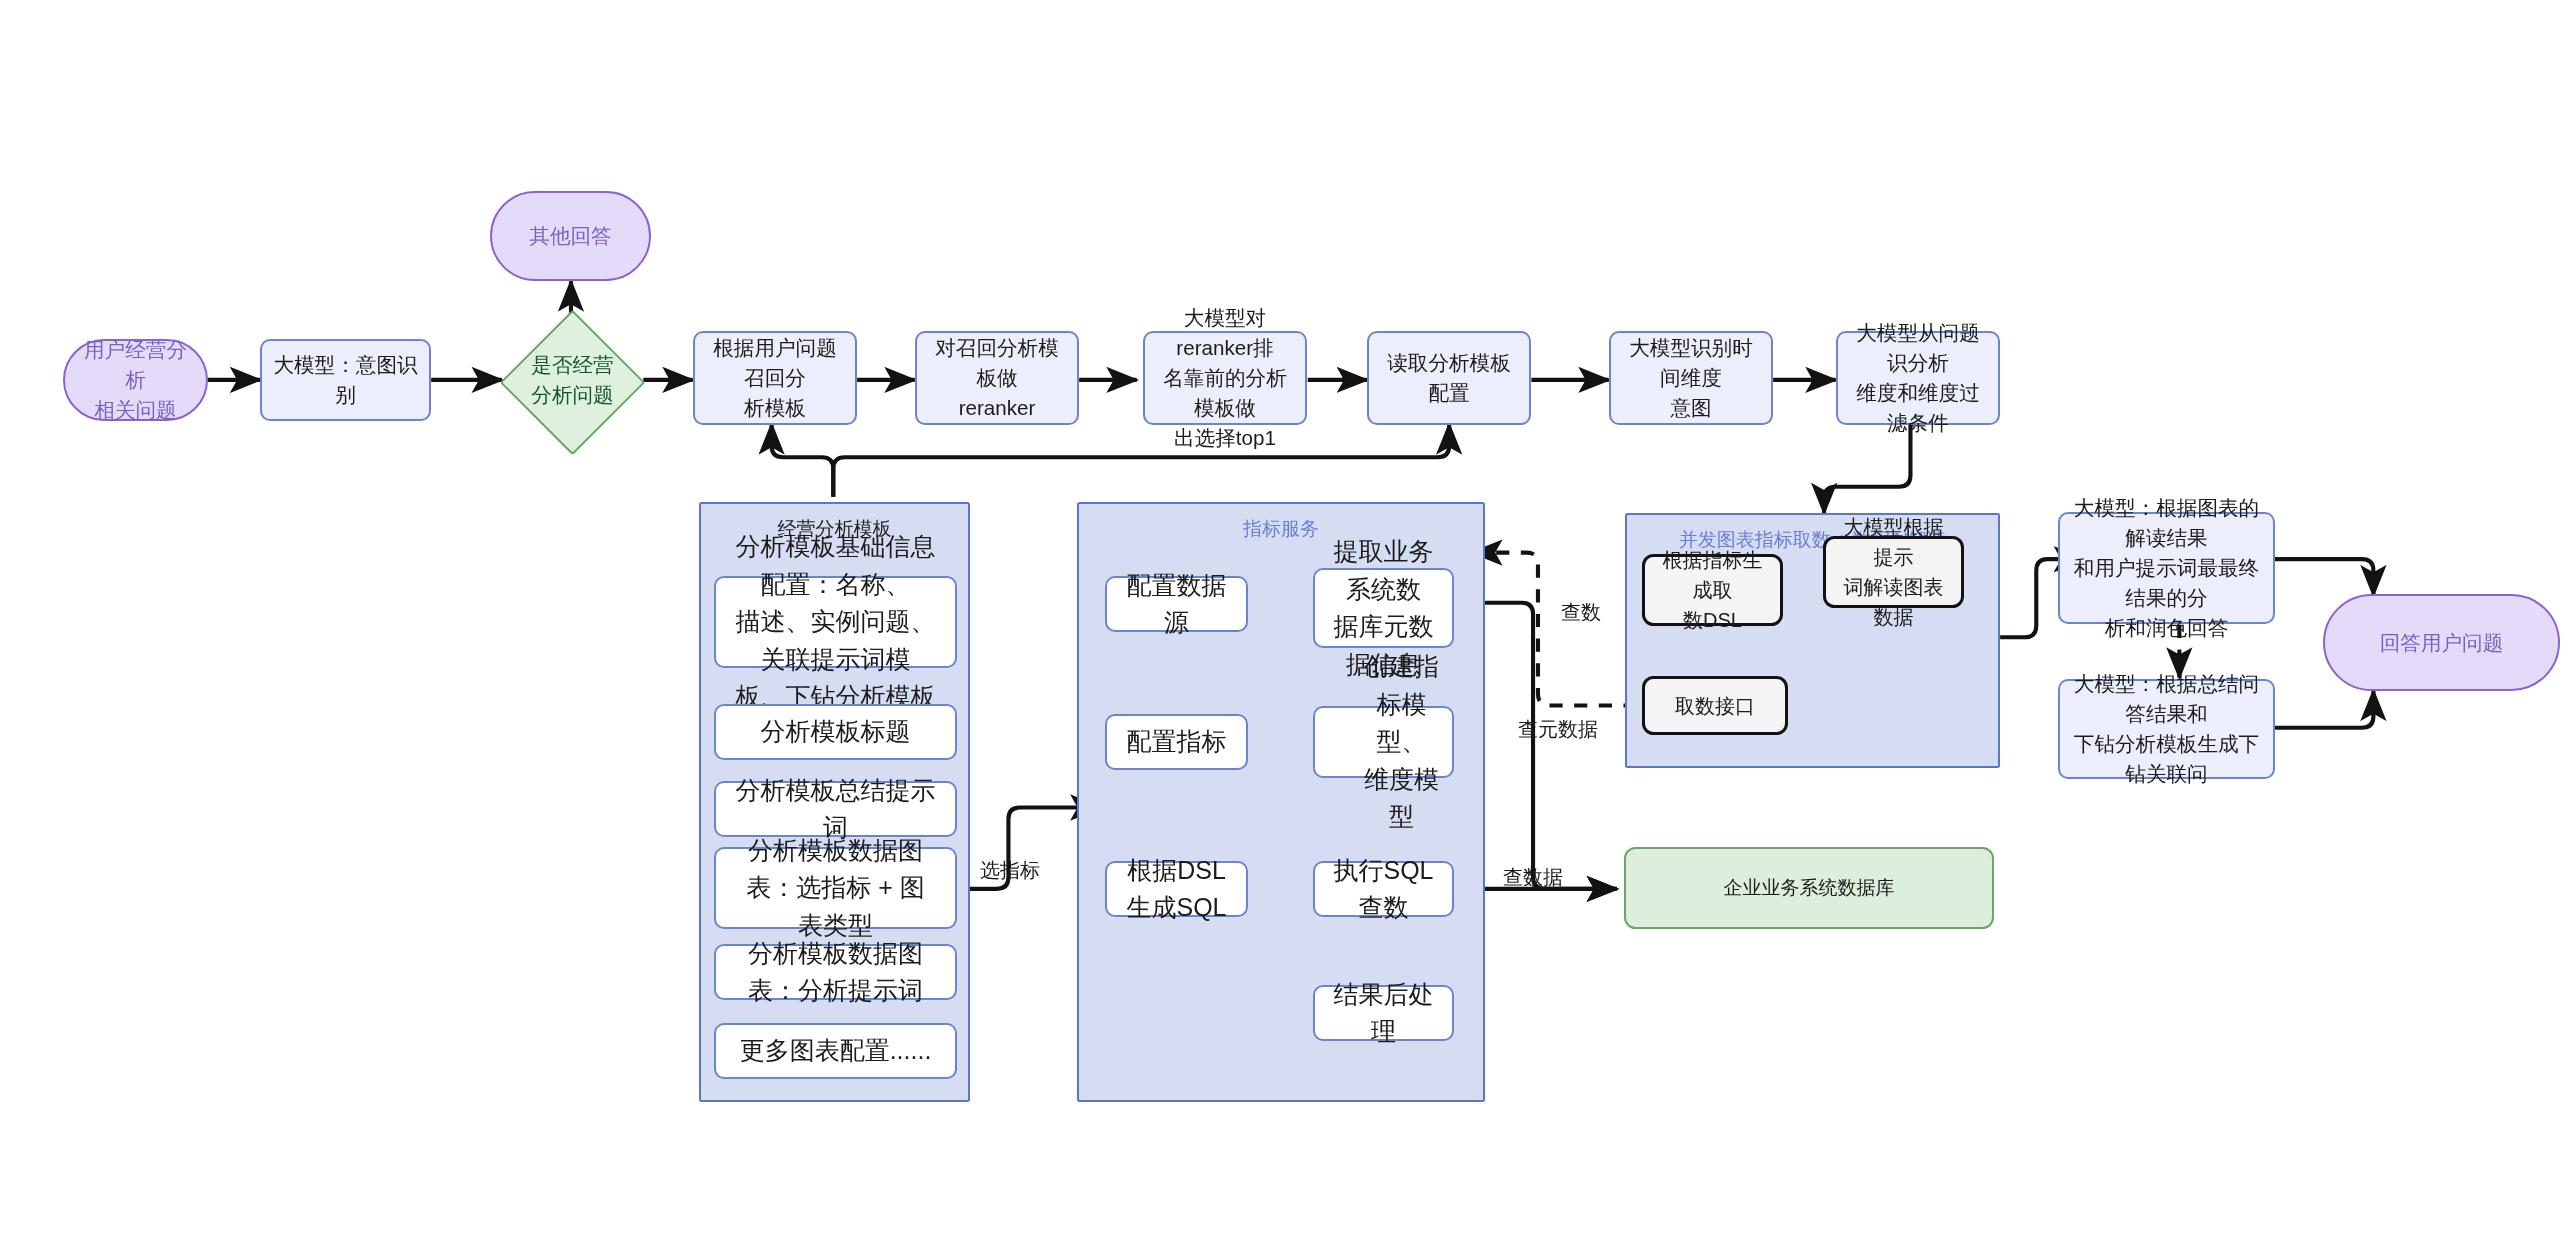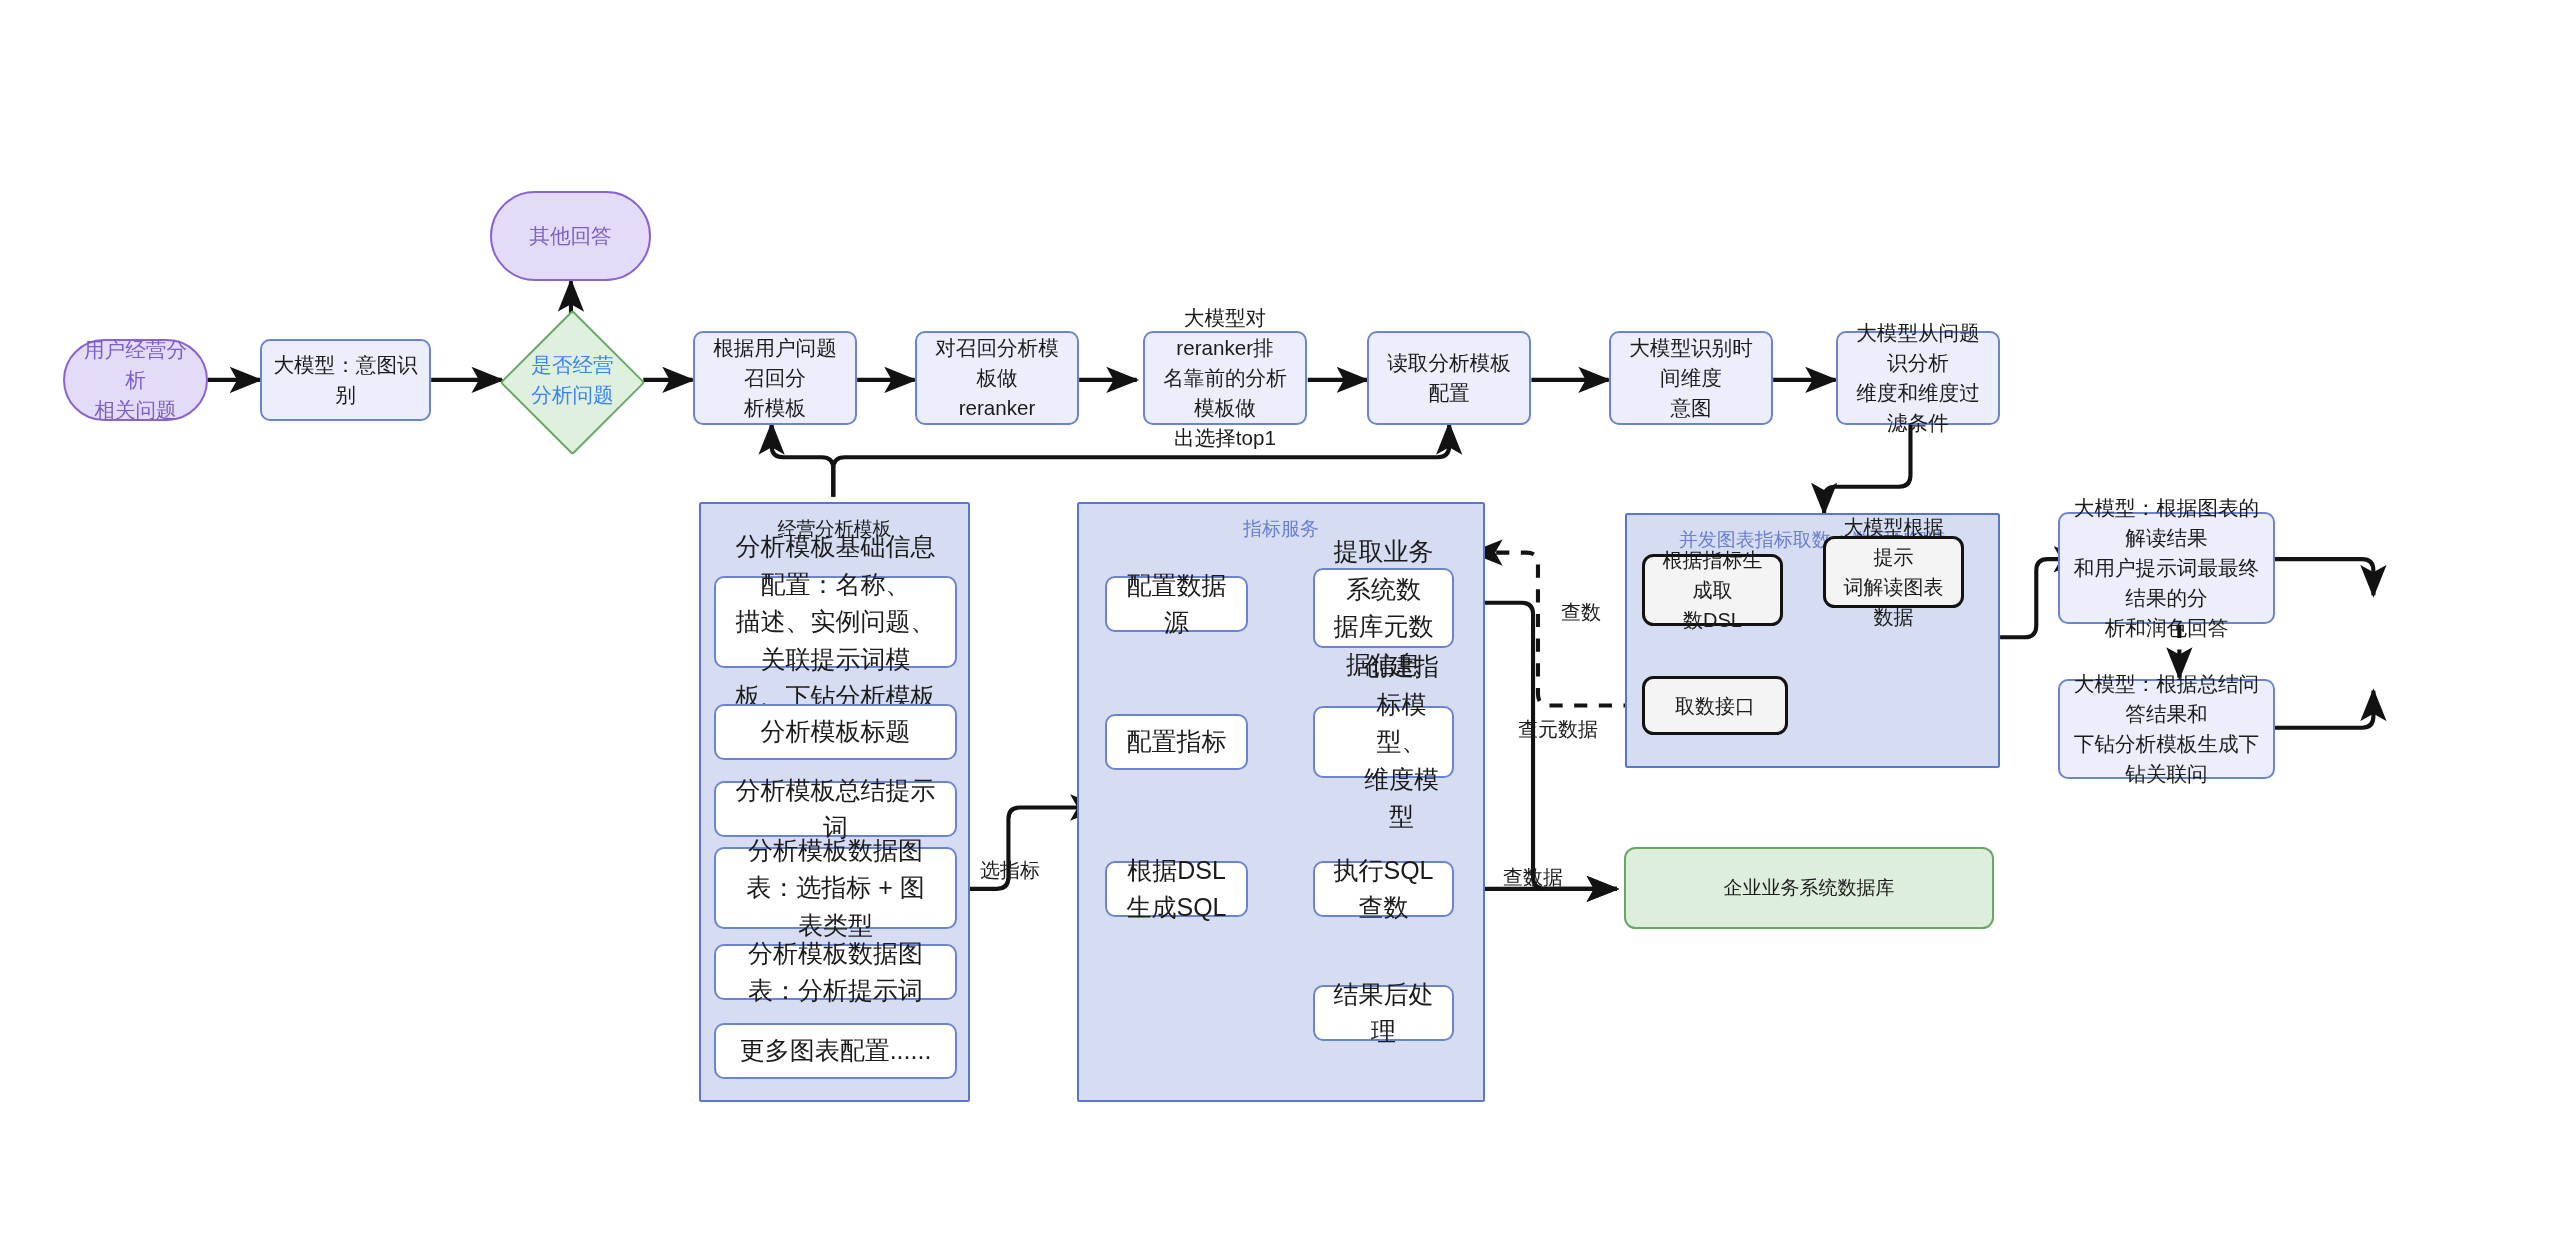--- a/index.html
+++ b/index.html
@@ -46,21 +46,21 @@
     border:2.1px solid #8a63d2;
     border-radius:49px;
     color:#7b5fc4;
     font-size:20.6px;
     padding:5px 11.5px;
   }
   
   .decision{
     background:transparent;
     border:none;
-    color:#3b82f6;
+    color:#14532d;
     font-size:20.6px;
     z-index:3;
   }
   .diamond-shape{
     position:absolute;
     background:#dff0de;
     border:2.1px solid #6aa767;
     transform:rotate(45deg);
     border-radius:3.3px;
     z-index:2;
@@ -334,20 +334,23 @@
     <span>大模型：根据图表的解读结果
 和用户提示词最最终结果的分
 析和润色回答</span>
   </div>
 
   <div class="node proc" style="left:2058px;top:679px;width:217px;height:100px;">
     <span>大模型：根据总结问答结果和
 下钻分析模板生成下钻关联问</span>
   </div>
 
+  <div class="node term" style="left:2323px;top:594px;width:237px;height:97px;">
+    <span>回答用户问题</span>
+  </div>
 
   <div class="node db" style="left:1624px;top:847px;width:370px;height:82px;">
     <span>企业业务系统数据库</span>
   </div>
 
   <div class="edge-label" style="left:980px;top:857px;">
     <span>选指标</span>
   </div>
   <div class="edge-label" style="left:1561px;top:599px;">
     <span>查数</span>

